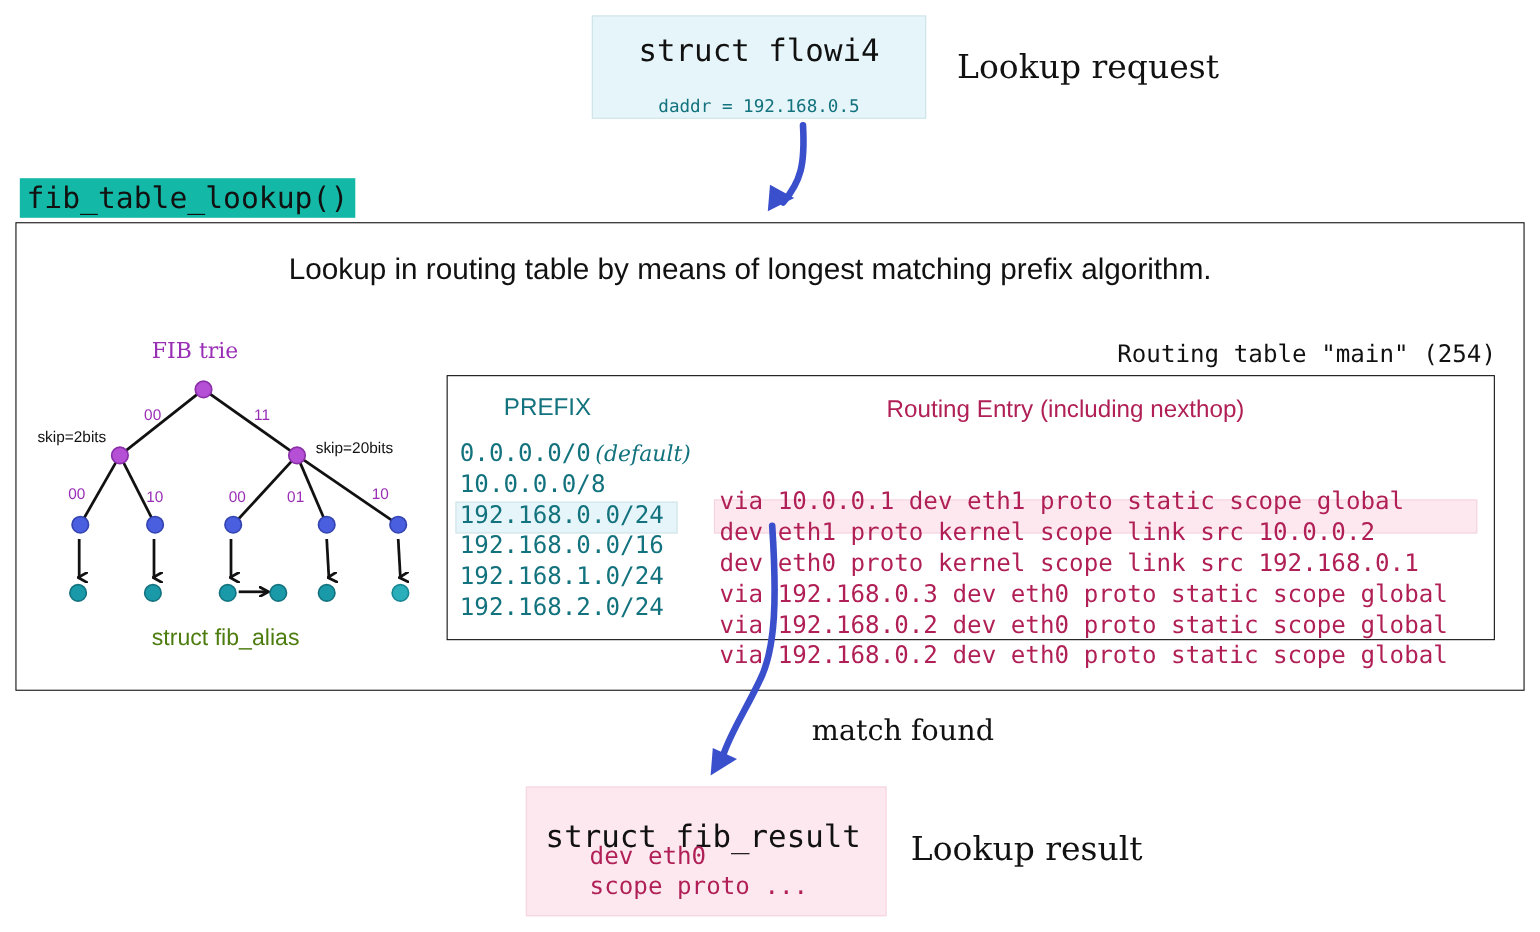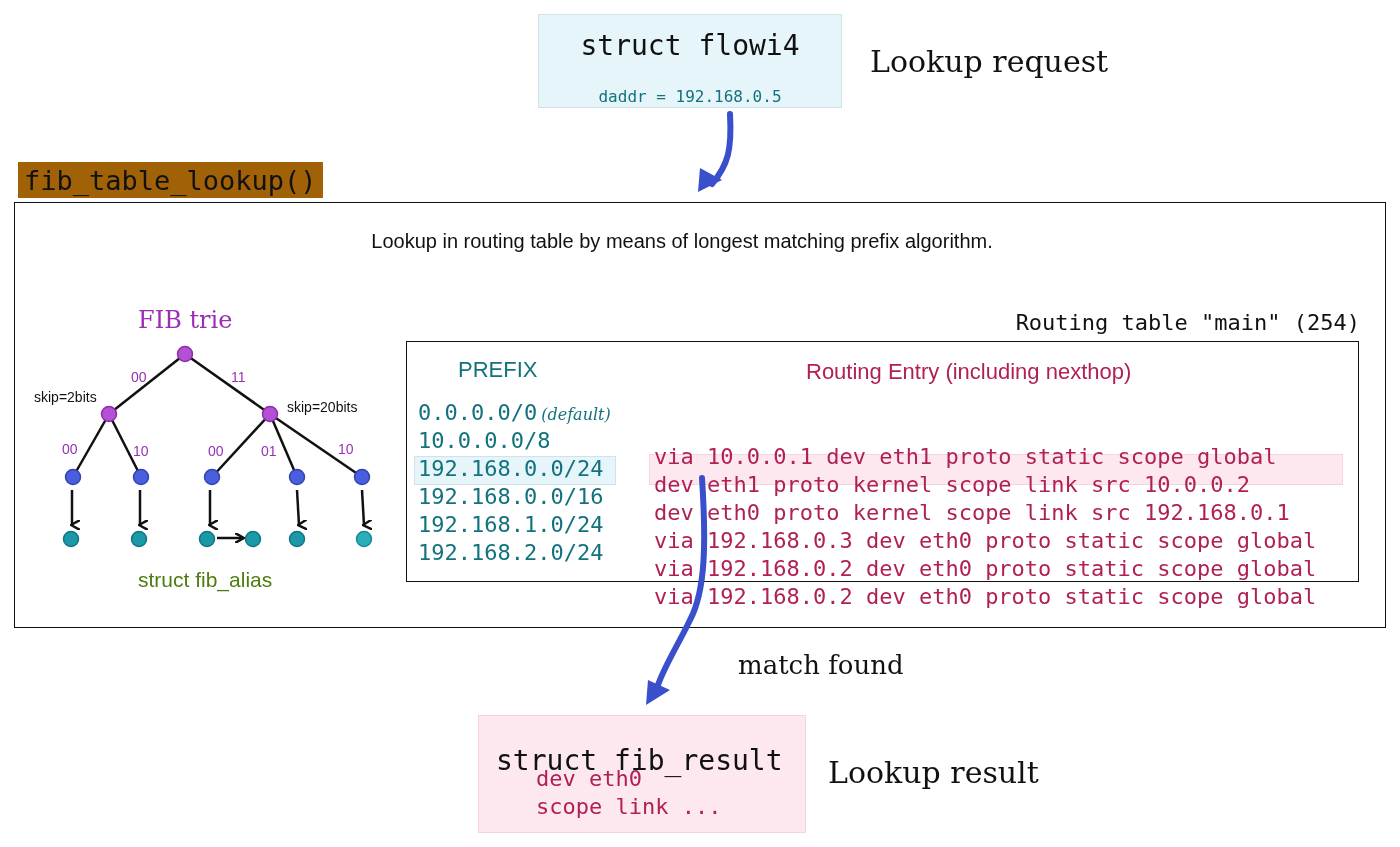--- a/index.html
+++ b/index.html
@@ -6,37 +6,37 @@
   body { width:1400px; height:847px; position:relative; overflow:hidden; font-family:"Liberation Sans", sans-serif; }
   .abs { position:absolute; }
   .mono { font-family:"DejaVu Sans Mono", "Liberation Mono", monospace; }
   .hand { font-family:"DejaVu Serif", serif; }
 
   #req-box { left:538px; top:14px; width:304px; height:94px; background:#e6f5f9; border:1px solid #cfe3e8; box-sizing:border-box; text-align:center; }
   #req-title { position:absolute; left:0; right:0; top:14px; font-size:28px; color:#111; }
   #req-field { position:absolute; left:0; right:0; top:60px; font-size:16px; color:#12727d;margin-top:12px; }
   #req-label { left:870px; top:44px; font-size:30px; color:#111; }
 
-  #fn-name { left:18px; top:162px; height:36px; padding:0 6px; background:#a16207; font-size:27px; line-height:38px; color:#111; }
+  #fn-name { left:18px; top:162px; height:36px; padding:0 6px; background:#14b8a6; font-size:27px; line-height:38px; color:#111; }
 
   #outer-box { left:14px; top:202px; width:1372px; height:426px; border:1.5px solid #111; box-sizing:border-box; }
-  #desc { left:14px; width:1336px; top:230px; text-align:center; font-size:20px; color:#111; }
+  #desc { left:14px; width:1336px; top:230px; text-align:center; font-size:27px; color:#111; }
 
-  #trie-title { left:138px; top:306px; font-size:24px; color:#9a2fb6; }
+  #trie-title { left:138px; top:306px; font-size:20px; color:#9a2fb6; }
   #trie-svg { left:20px; top:330px; }
   #alias-label { left:138px; top:568px; font-size:21px; color:#4d7c0f; }
 
   #rt-title { left:1000px; top:310px; width:360px; text-align:right; font-size:22px; color:#111; }
   #rt-box { left:406px; top:341px; width:953px; height:241px; border:1.5px solid #111; box-sizing:border-box; }
   #col-prefix { left:458px; top:357px; font-size:22px; color:#12727d; }
   #col-entry { left:806px; top:359px; font-size:22px; color:#b01f55; }
 
   .prefix { position:absolute; left:418px; font-size:22px; color:#12727d; white-space:pre; }
   .entry { position:absolute; left:654px; font-size:22px; color:#b01f55; white-space:pre;margin-top:44px; }
-  .default-note { font-family:"DejaVu Serif", serif; font-style:italic; font-size:16px; color:#12727d; margin-left:4px;text-align:right; }
+  .default-note { font-family:"DejaVu Serif", serif; font-style:italic; font-size:20px; color:#12727d; margin-left:4px;text-align:right; }
   #hl-prefix { left:414px; top:456px; width:200px; height:27px; background:#e6f5f9; border:1px solid #cfe3e8; }
   #hl-entry { left:649px; top:454px; width:692px; height:29px; background:#fce8ee; border:1px solid #f6d4df; }
 
   #match-label { left:738px; top:650px; font-size:26px; color:#111; }
   #res-box { left:478px; top:715px; width:328px; height:118px; background:#fce8ee; border:1px solid #f6d4df; box-sizing:border-box; }
   #res-title { left:496px; top:744px; font-size:28px; color:#111; }
   #res-line1 { left:536px; top:766px; font-size:22px; color:#b01f55; }
   #res-line2 { left:536px; top:794px; font-size:22px; color:#b01f55; }
   #res-label { left:828px; top:755px; font-size:30px; color:#111; }
 
@@ -144,21 +144,21 @@
   <div class="entry mono" style="top:512px">via 192.168.0.2 dev eth0 proto static scope global</div>
 
   <div class="prefix mono" style="top:540px">192.168.2.0/24</div>
   <div class="entry mono" style="top:540px">via 192.168.0.2 dev eth0 proto static scope global</div>
 </div>
 
 <div id="match-label" class="abs hand">match found</div>
 <div id="res-box" class="abs"></div>
 <div id="res-title" class="abs mono">struct fib_result</div>
 <div id="res-line1" class="abs mono">dev eth0</div>
-<div id="res-line2" class="abs mono">scope link  ...</div>
+<div id="res-line2" class="abs mono">scope proto  ...</div>
 <div id="res-label" class="abs hand">Lookup result</div>
 
 <svg id="arrows-svg" class="abs" width="1400" height="847">
   <path d="M730,114 C732,150 728,165 712,184" fill="none" stroke="#3a4fcc" stroke-width="6" stroke-linecap="round"></path>
   <path d="M698,192 L700,168 L722,180 Z" fill="#3a4fcc"></path>
   <path d="M702,478 C706,540 706,590 690,620 C678,645 665,665 658,685" fill="none" stroke="#3a4fcc" stroke-width="6" stroke-linecap="round"></path>
   <path d="M646,705 L648,680 L670,690 Z" fill="#3a4fcc"></path>
 </svg>
 
 </body></html>

